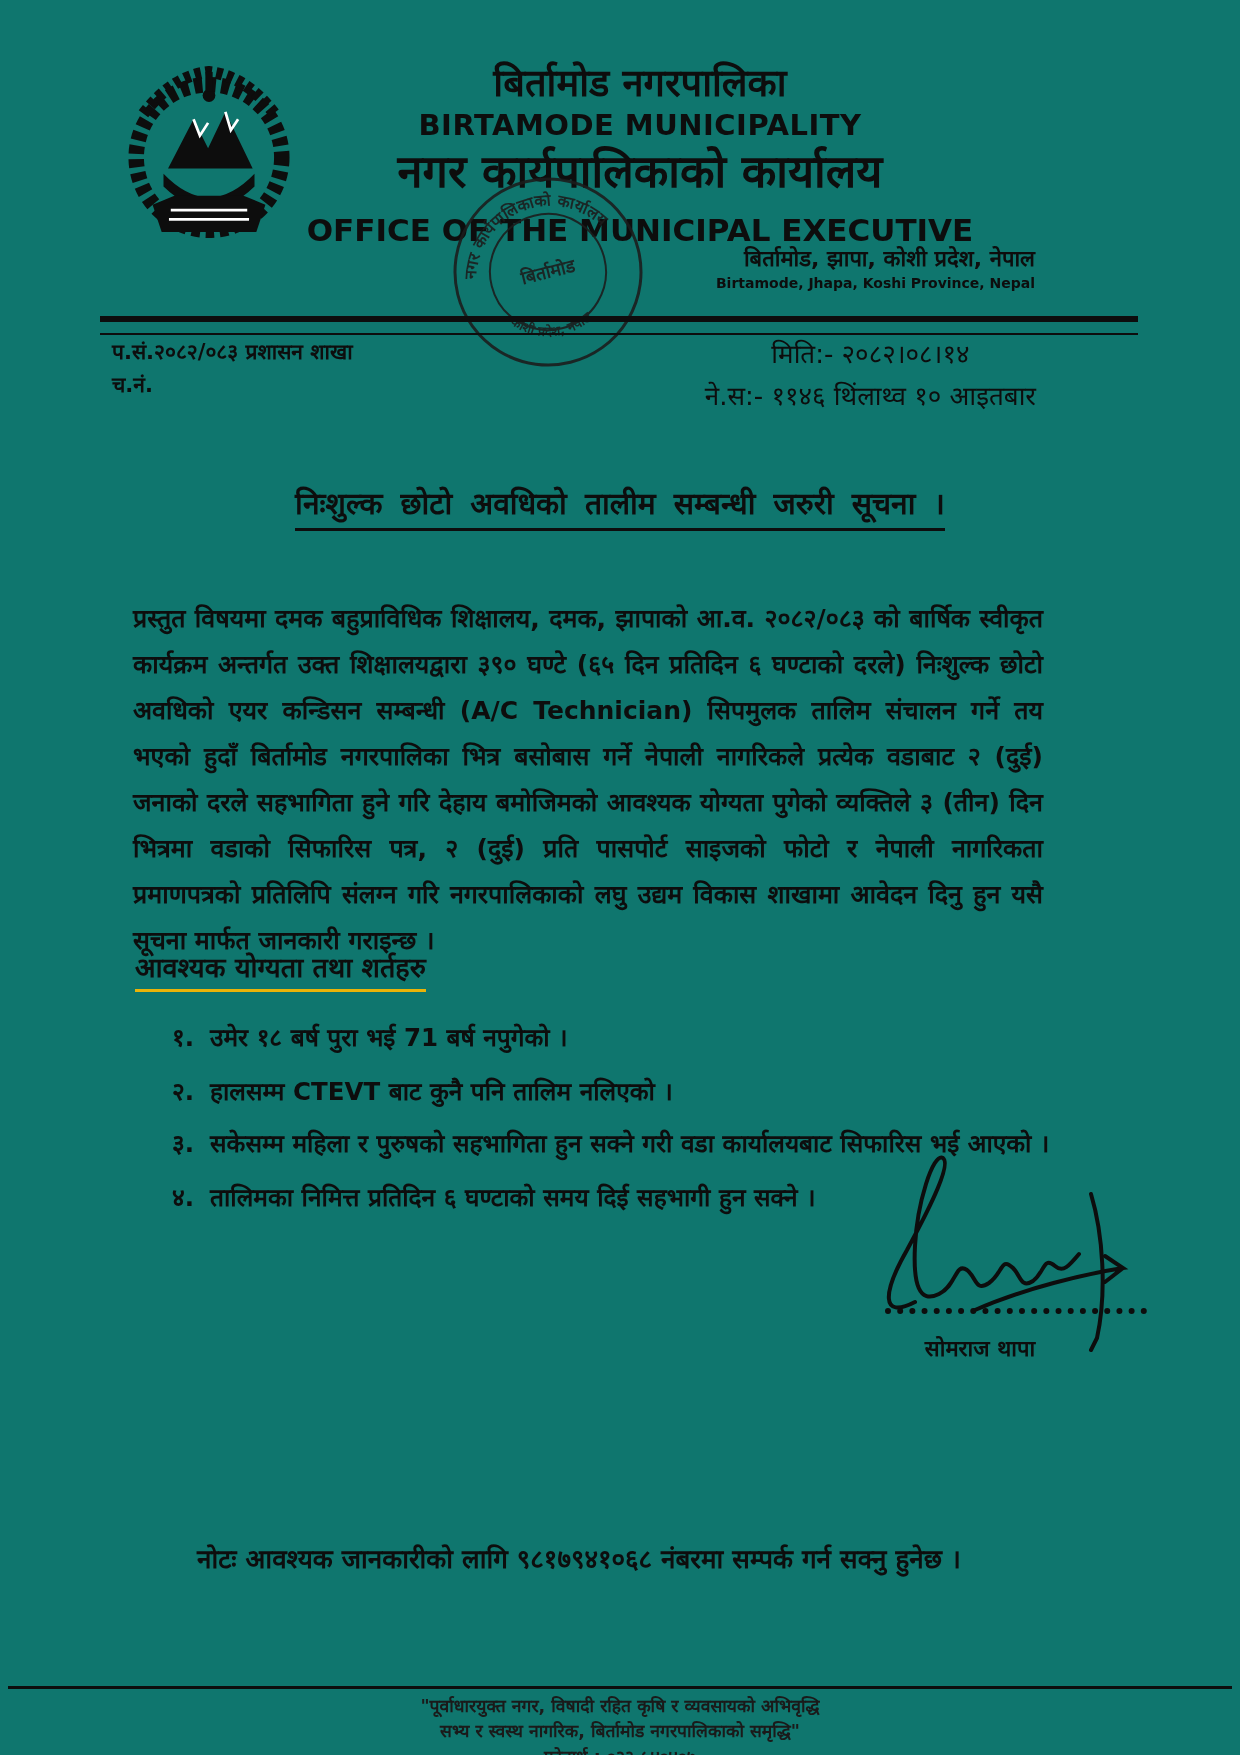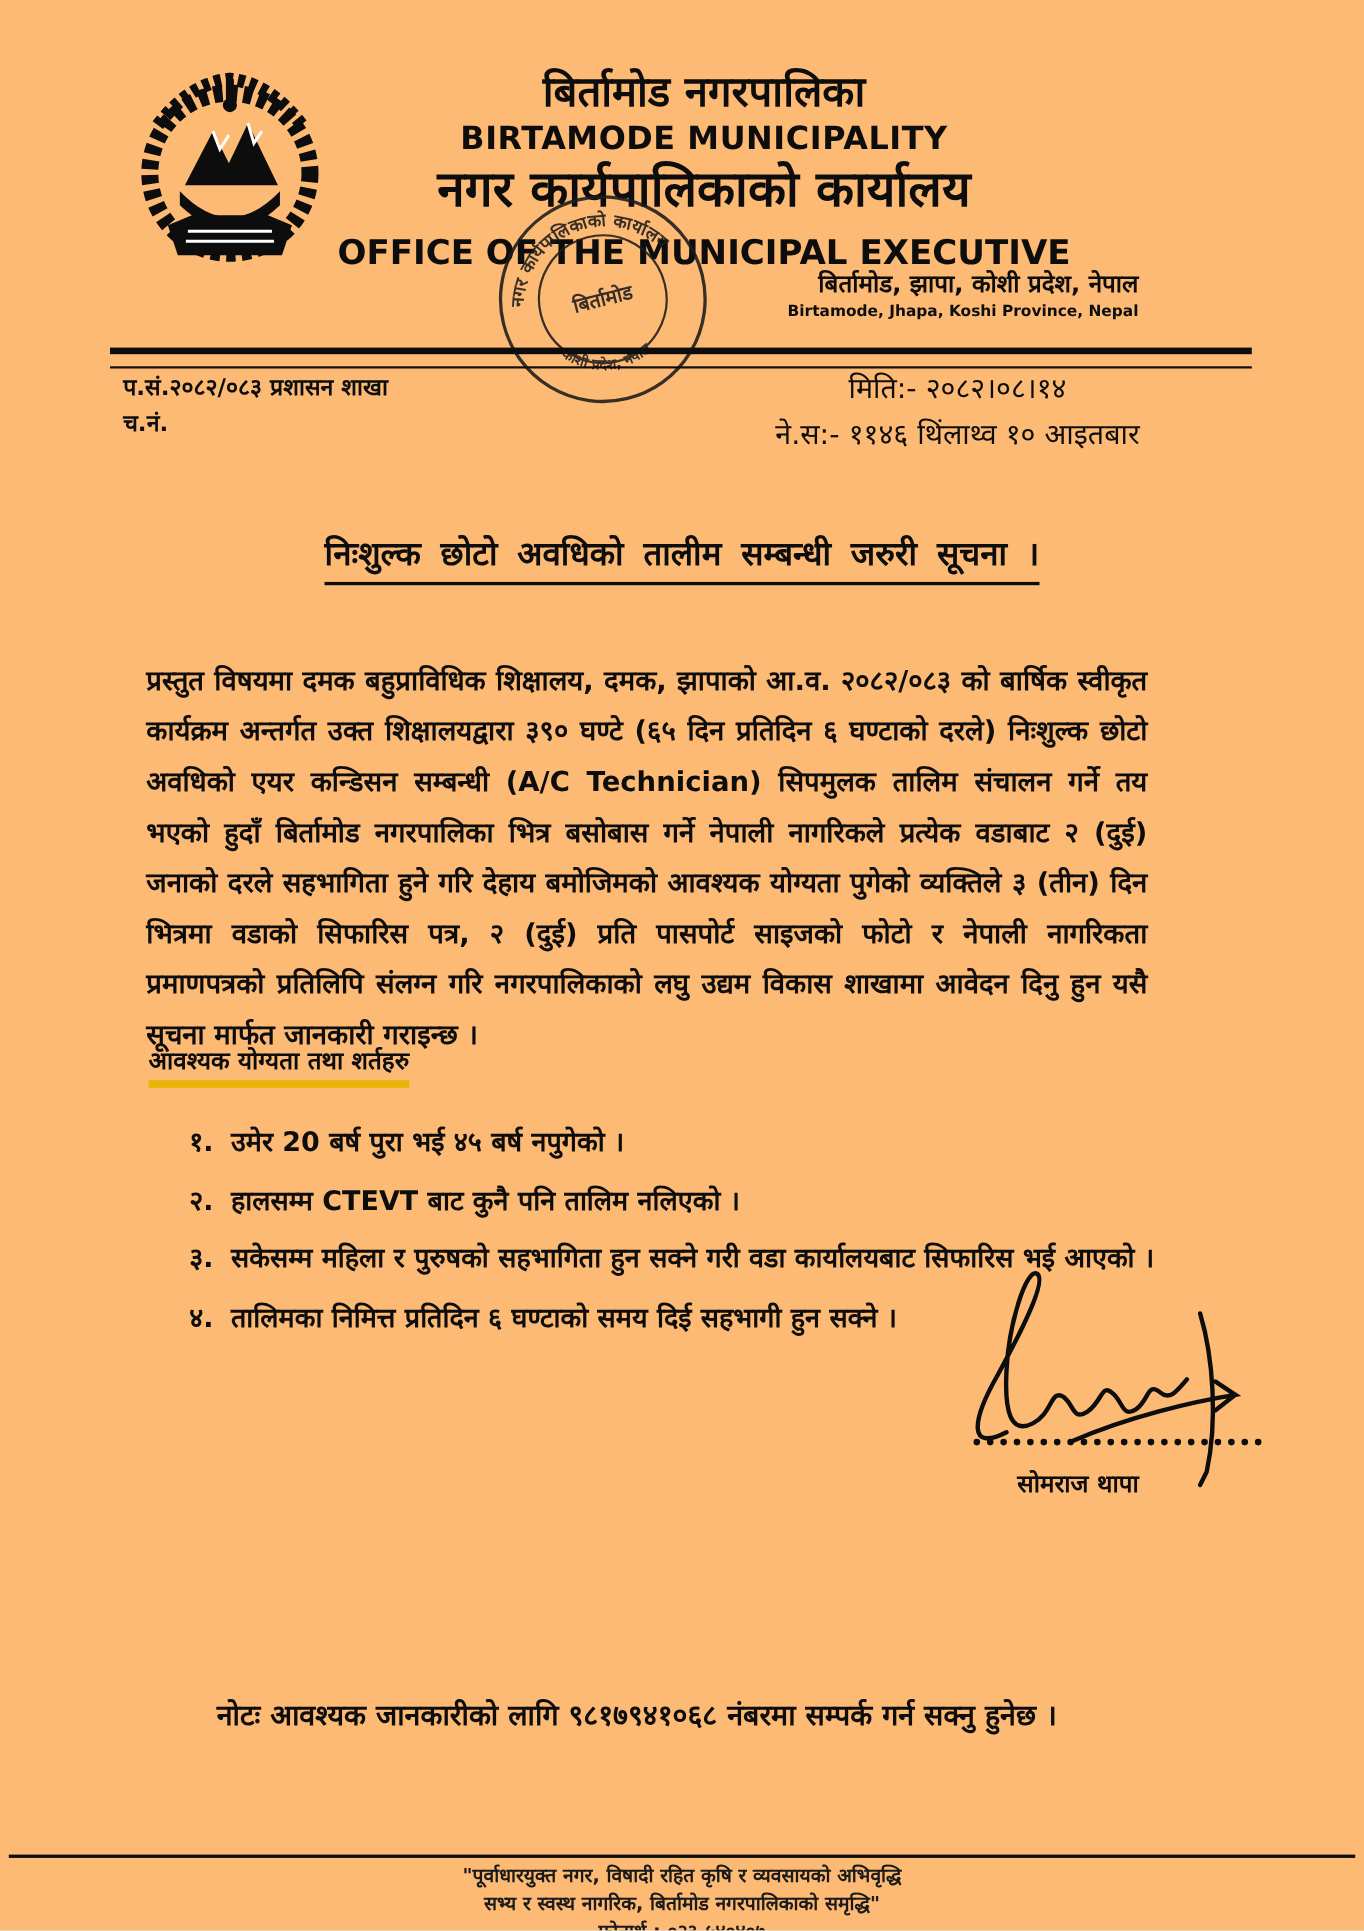--- a/index.html
+++ b/index.html
@@ -1,20 +1,20 @@
 <!DOCTYPE html>
 <html><head>
 <meta charset="utf-8">
 <style>
   html,body{margin:0;padding:0;background:#e8e8e8;}
   .page{
     position:relative;
     width:1240px;height:1755px;
     margin:0 auto;
-    background:#fdba74;
+    background:#0f766e;
     overflow:hidden;
     font-family:"DejaVu Sans", sans-serif;
     color:#0d0d0d;
   }
   .abs{position:absolute;}
 
   
   .hdr-block{left:290px;top:62px;width:700px;text-align:center;line-height:1.12;}
   .org-np{font-size:38px;font-weight:700;}
   .org-en{font-size:29px;font-weight:700;letter-spacing:.5px;margin-top:4px;}
@@ -34,22 +34,22 @@
   
   .title{left:120px;top:482px;width:1000px;text-align:center;
          font-size:30px;font-weight:700;font-family:Liberation Mono, monospace;}
   .title span{border-bottom:3px solid #0d0d0d;padding-bottom:5px;}
 
   
   .body-par{left:133px;top:596px;width:910px;
             font-size:25px;font-weight:600;line-height:46px;text-align:justify;}
 
   
-  .qual-head{left:135px;top:948px;font-size:22px;font-weight:700;
-             border-bottom:7px solid #eab308;padding-bottom:4px;}
+  .qual-head{left:135px;top:948px;font-size:27px;font-weight:700;
+             border-bottom:3px solid #eab308;padding-bottom:4px;}
   .qual-item{left:172px;width:930px;font-size:24.5px;font-weight:600;display:flex;}
   .qual-num{width:38px;flex:none;}
 
   
   .sig-svg{left:855px;top:1142px;width:340px;height:212px;}
   .dotline{left:885px;top:1300px;width:262px;border-bottom:6px dotted #0d0d0d;height:8px;}
   .sig-name{left:740px;top:1332px;width:480px;text-align:center;
             font-size:22px;font-weight:700;}
   .sig-desig{left:720px;top:1378px;width:480px;text-align:center;
              font-size:27px;font-weight:600;}
@@ -130,21 +130,21 @@
   <div class="abs title">
     <span>निःशुल्क छोटो अवधिको तालीम सम्बन्धी जरुरी सूचना ।</span>
   </div>
 
   <div class="abs body-par">प्रस्तुत विषयमा दमक बहुप्राविधिक शिक्षालय, दमक, झापाको आ.व. २०८२/०८३ को बार्षिक स्वीकृत कार्यक्रम अन्तर्गत उक्त शिक्षालयद्वारा ३९० घण्टे (६५ दिन प्रतिदिन ६ घण्टाको दरले) निःशुल्क छोटो अवधिको एयर कन्डिसन सम्बन्धी (A/C Technician) सिपमुलक तालिम संचालन गर्ने तय भएको हुदाँ बिर्तामोड नगरपालिका भित्र बसोबास गर्ने नेपाली नागरिकले प्रत्येक वडाबाट २ (दुई) जनाको दरले सहभागिता हुने गरि देहाय बमोजिमको आवश्यक योग्यता पुगेको व्यक्तिले ३ (तीन) दिन भित्रमा वडाको सिफारिस पत्र, २ (दुई) प्रति पासपोर्ट साइजको फोटो र नेपाली नागरिकता प्रमाणपत्रको प्रतिलिपि संलग्न गरि नगरपालिकाको लघु उद्यम विकास शाखामा आवेदन दिनु हुन यसै सूचना मार्फत जानकारी गराइन्छ ।</div>
 
   <div class="abs qual-head">आवश्यक योग्यता तथा शर्तहरु</div>
 
   <div class="abs qual-item" style="top:1020px;">
     <span class="qual-num">१.</span>
-    <span>उमेर 20 बर्ष पुरा भई ४५ बर्ष नपुगेको ।</span>
+    <span>उमेर १८ बर्ष पुरा भई 71 बर्ष नपुगेको ।</span>
   </div>
   <div class="abs qual-item" style="top:1074px;">
     <span class="qual-num">२.</span>
     <span>हालसम्म CTEVT बाट कुनै पनि तालिम नलिएको ।</span>
   </div>
   <div class="abs qual-item" style="top:1126px;">
     <span class="qual-num">३.</span>
     <span>सकेसम्म महिला र पुरुषको सहभागिता हुन सक्ने गरी वडा कार्यालयबाट सिफारिस भई आएको ।</span>
   </div>
   <div class="abs qual-item" style="top:1180px;">

